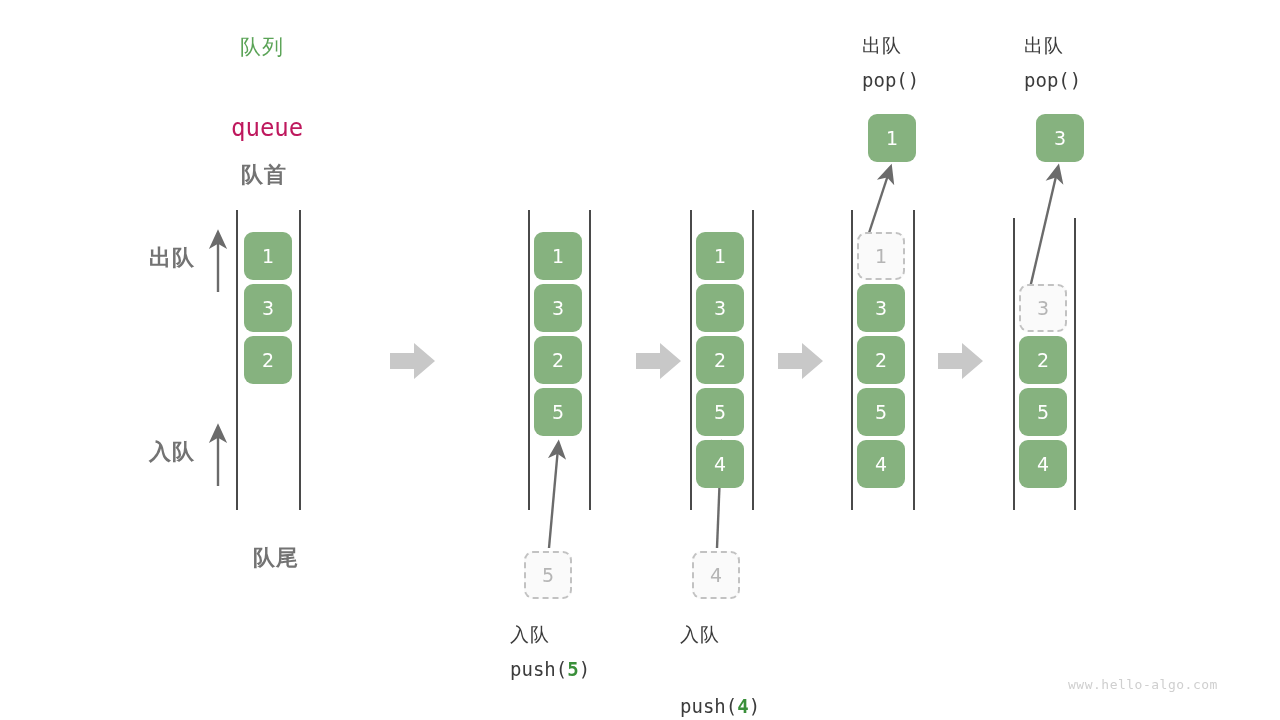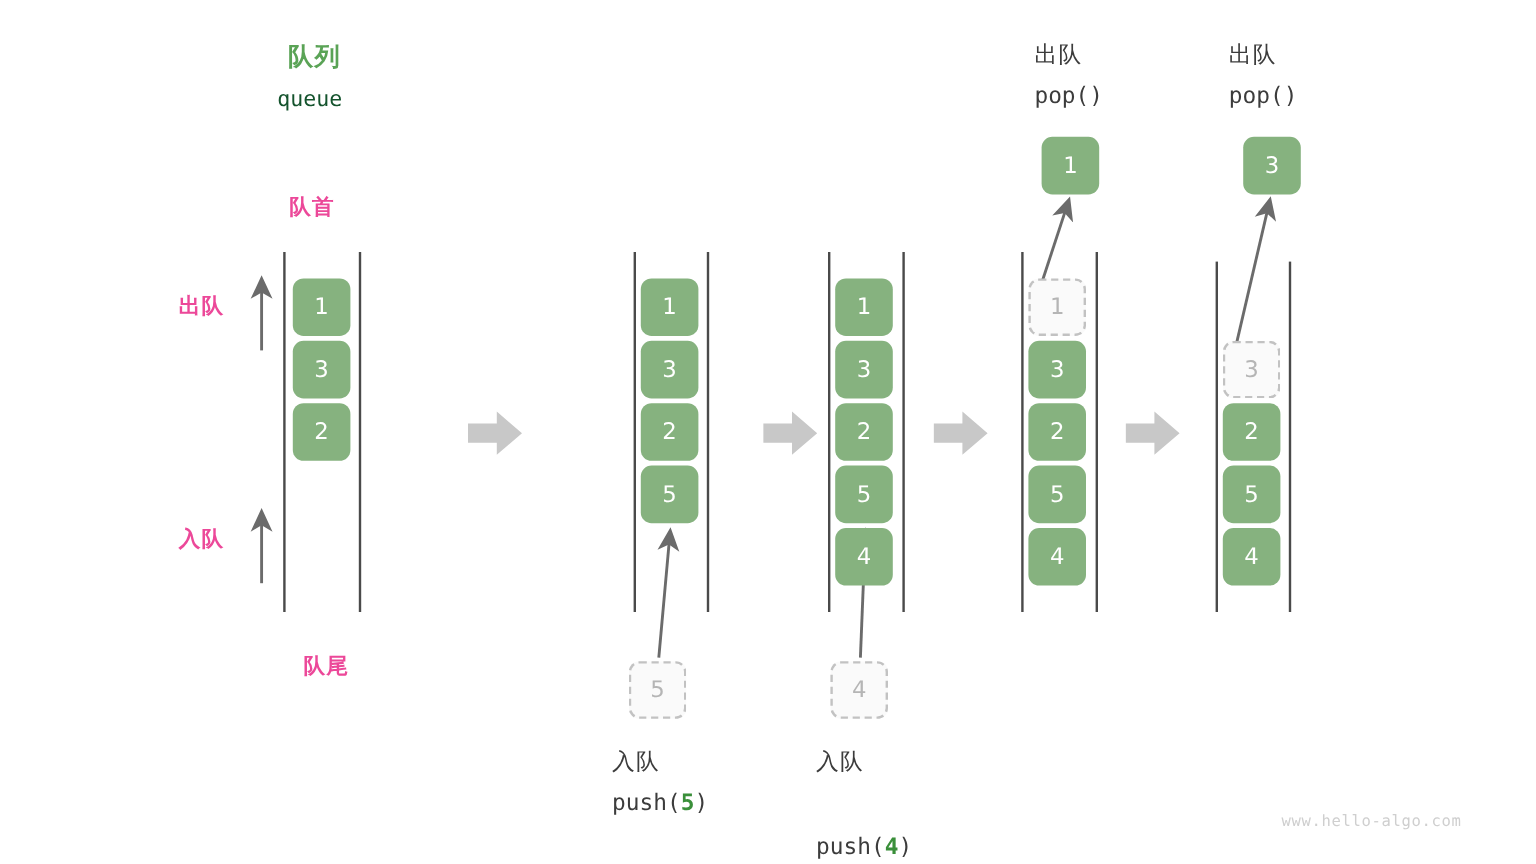--- a/index.html
+++ b/index.html
@@ -6,23 +6,23 @@
   body{
     width:1280px;height:720px;
     background:#ffffff;
     font-family:"DejaVu Sans","Liberation Sans",sans-serif;
     overflow:hidden;
   }
   #stage{position:relative;width:1280px;height:720px;}
 
   
   .txt{position:absolute;white-space:pre;color:#3c3c3c;}
-  .title-cn{font-size:21px;font-weight:bold;color:#5aa356;letter-spacing:1px;}
-  .title-en{font-size:18px;color:#14532d;font-family:"DejaVu Sans Mono","Liberation Mono",monospace;}
-  .label-cn{font-size:18px;font-weight:bold;color:#ec4899;letter-spacing:1px;}
+  .title-cn{font-size:21px;font-weight:normal;color:#5aa356;letter-spacing:1px;}
+  .title-en{font-size:24px;color:#be185d;font-family:"DejaVu Sans Mono","Liberation Mono",monospace;margin-top:42px;}
+  .label-cn{font-size:22px;font-weight:bold;color:#737373;letter-spacing:1px;}
   .op-cn{font-size:19px;color:#3c3c3c;letter-spacing:1px;}
   .op-code{font-size:19px;color:#3c3c3c;font-family:"DejaVu Sans Mono","Liberation Mono",monospace;letter-spacing:0px;}
   .op-code .arg{color:#3a8f3a;font-weight:bold;}
   .watermark{font-size:13px;color:#cfcfcf;font-family:"DejaVu Sans Mono","Liberation Mono",monospace;letter-spacing:0.5px;}
 
   
   .rail{position:absolute;width:1.6px;background:#4a4a4a;}
 
   
   .cell{

